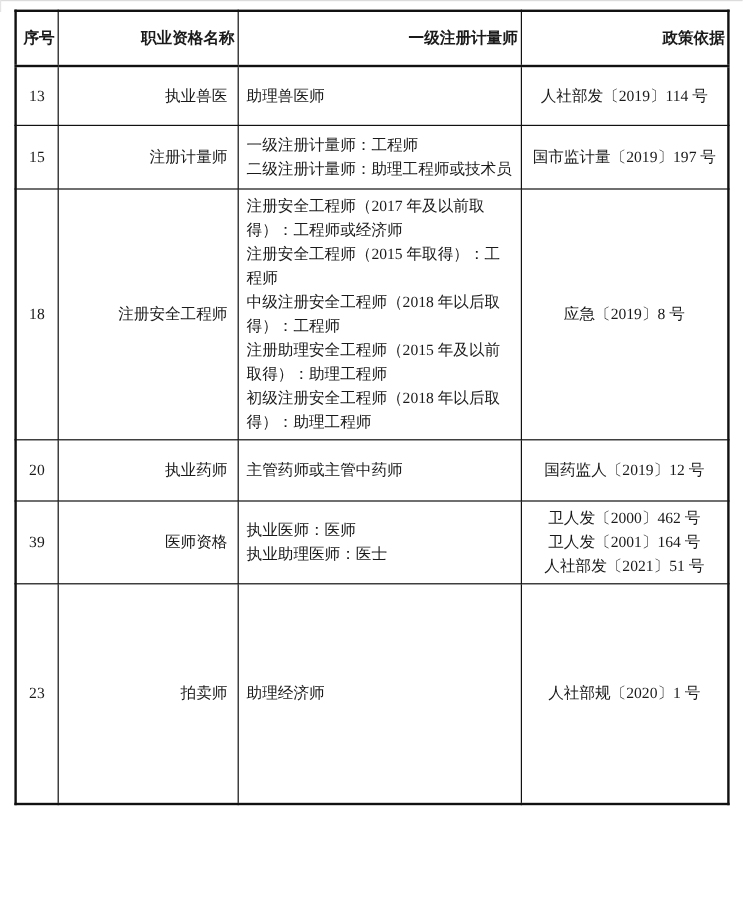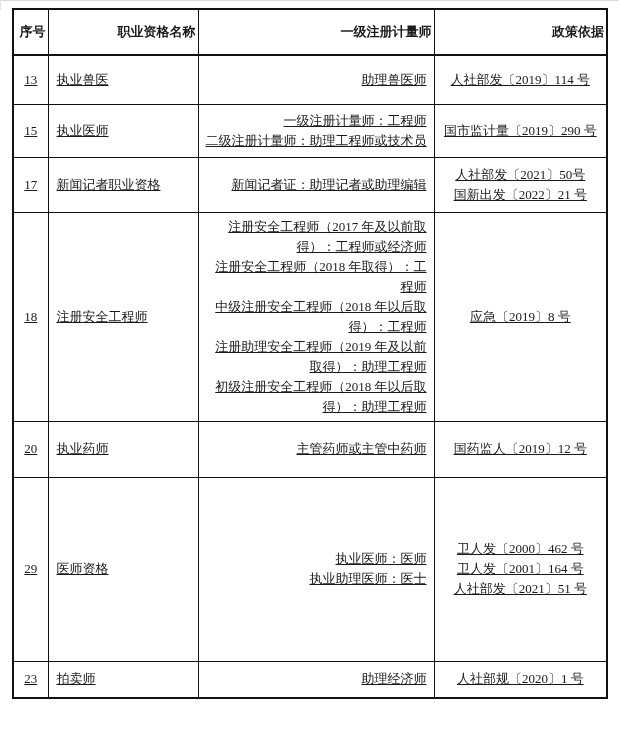--- a/index.html
+++ b/index.html
@@ -44,25 +44,24 @@
   }
   .doc-table thead th {
     font-weight: bold;
     height: 40px;
     text-align: right;
     padding: 2px 2px;
     border-bottom-width: 2px;
   }
   .doc-table td {
     line-height: 20px;
-    text-decoration: underline;
   }
   td.cell-no { text-align: center; padding: 2px 1px; }
-  td.cell-name { text-align: left; padding: 4px 8px; }
-  td.cell-positions { text-align: right; padding: 4px 7px; }
+  td.cell-name { text-align: right; padding: 4px 8px; }
+  td.cell-positions { text-align: left; padding: 4px 7px; }
   td.cell-policy { text-align: center; padding: 4px 4px; }
   
   tbody tr:nth-child(1)  { height: 49px; }
   tbody tr:nth-child(2)  { height: 53px; }
   tbody tr:nth-child(3)  { height: 55px; }
   tbody tr:nth-child(4)  { height: 51px; }
   tbody tr:nth-child(5)  { height: 56px; }
   tbody tr:nth-child(6)  { height: 184px; }
   tbody tr:nth-child(7)  { height: 37px; }
   tbody tr:nth-child(8)  { height: 44px; padding-left: 28px; }
@@ -106,57 +105,42 @@
           </td>
           <td class="cell-policy">
             <div class="line">人社部发〔2019〕114 号</div>
           </td>
         </tr>
         <tr>
           <td class="cell-no">
             <div class="line">15</div>
           </td>
           <td class="cell-name">
-            <div class="line">执业医师</div>
+            <div class="line">注册计量师</div>
           </td>
           <td class="cell-positions">
             <div class="line">一级注册计量师：工程师</div>
             <div class="line">二级注册计量师：助理工程师或技术员</div>
           </td>
           <td class="cell-policy">
-            <div class="line">国市监计量〔2019〕290 号</div>
-          </td>
-        </tr>
-        <tr>
-          <td class="cell-no">
-            <div class="line">17</div>
-          </td>
-          <td class="cell-name">
-            <div class="line">新闻记者职业资格</div>
-          </td>
-          <td class="cell-positions">
-            <div class="line">新闻记者证：助理记者或助理编辑</div>
-          </td>
-          <td class="cell-policy">
-            <div class="line">人社部发〔2021〕50号</div>
-            <div class="line">国新出发〔2022〕21 号</div>
+            <div class="line">国市监计量〔2019〕197 号</div>
           </td>
         </tr>
         <tr>
           <td class="cell-no">
             <div class="line">18</div>
           </td>
           <td class="cell-name">
             <div class="line">注册安全工程师</div>
           </td>
           <td class="cell-positions">
             <div class="line">注册安全工程师（2017 年及以前取得）：工程师或经济师</div>
-            <div class="line">注册安全工程师（2018 年取得）：工程师</div>
+            <div class="line">注册安全工程师（2015 年取得）：工程师</div>
             <div class="line">中级注册安全工程师（2018 年以后取得）：工程师</div>
-            <div class="line">注册助理安全工程师（2019 年及以前取得）：助理工程师</div>
+            <div class="line">注册助理安全工程师（2015 年及以前取得）：助理工程师</div>
             <div class="line">初级注册安全工程师（2018 年以后取得）：助理工程师</div>
           </td>
           <td class="cell-policy">
             <div class="line">应急〔2019〕8 号</div>
           </td>
         </tr>
         <tr>
           <td class="cell-no">
             <div class="line">20</div>
           </td>
@@ -165,21 +149,21 @@
           </td>
           <td class="cell-positions">
             <div class="line">主管药师或主管中药师</div>
           </td>
           <td class="cell-policy">
             <div class="line">国药监人〔2019〕12 号</div>
           </td>
         </tr>
         <tr>
           <td class="cell-no">
-            <div class="line">29</div>
+            <div class="line">39</div>
           </td>
           <td class="cell-name">
             <div class="line">医师资格</div>
           </td>
           <td class="cell-positions">
             <div class="line">执业医师：医师</div>
             <div class="line">执业助理医师：医士</div>
           </td>
           <td class="cell-policy">
             <div class="line">卫人发〔2000〕462 号</div>

